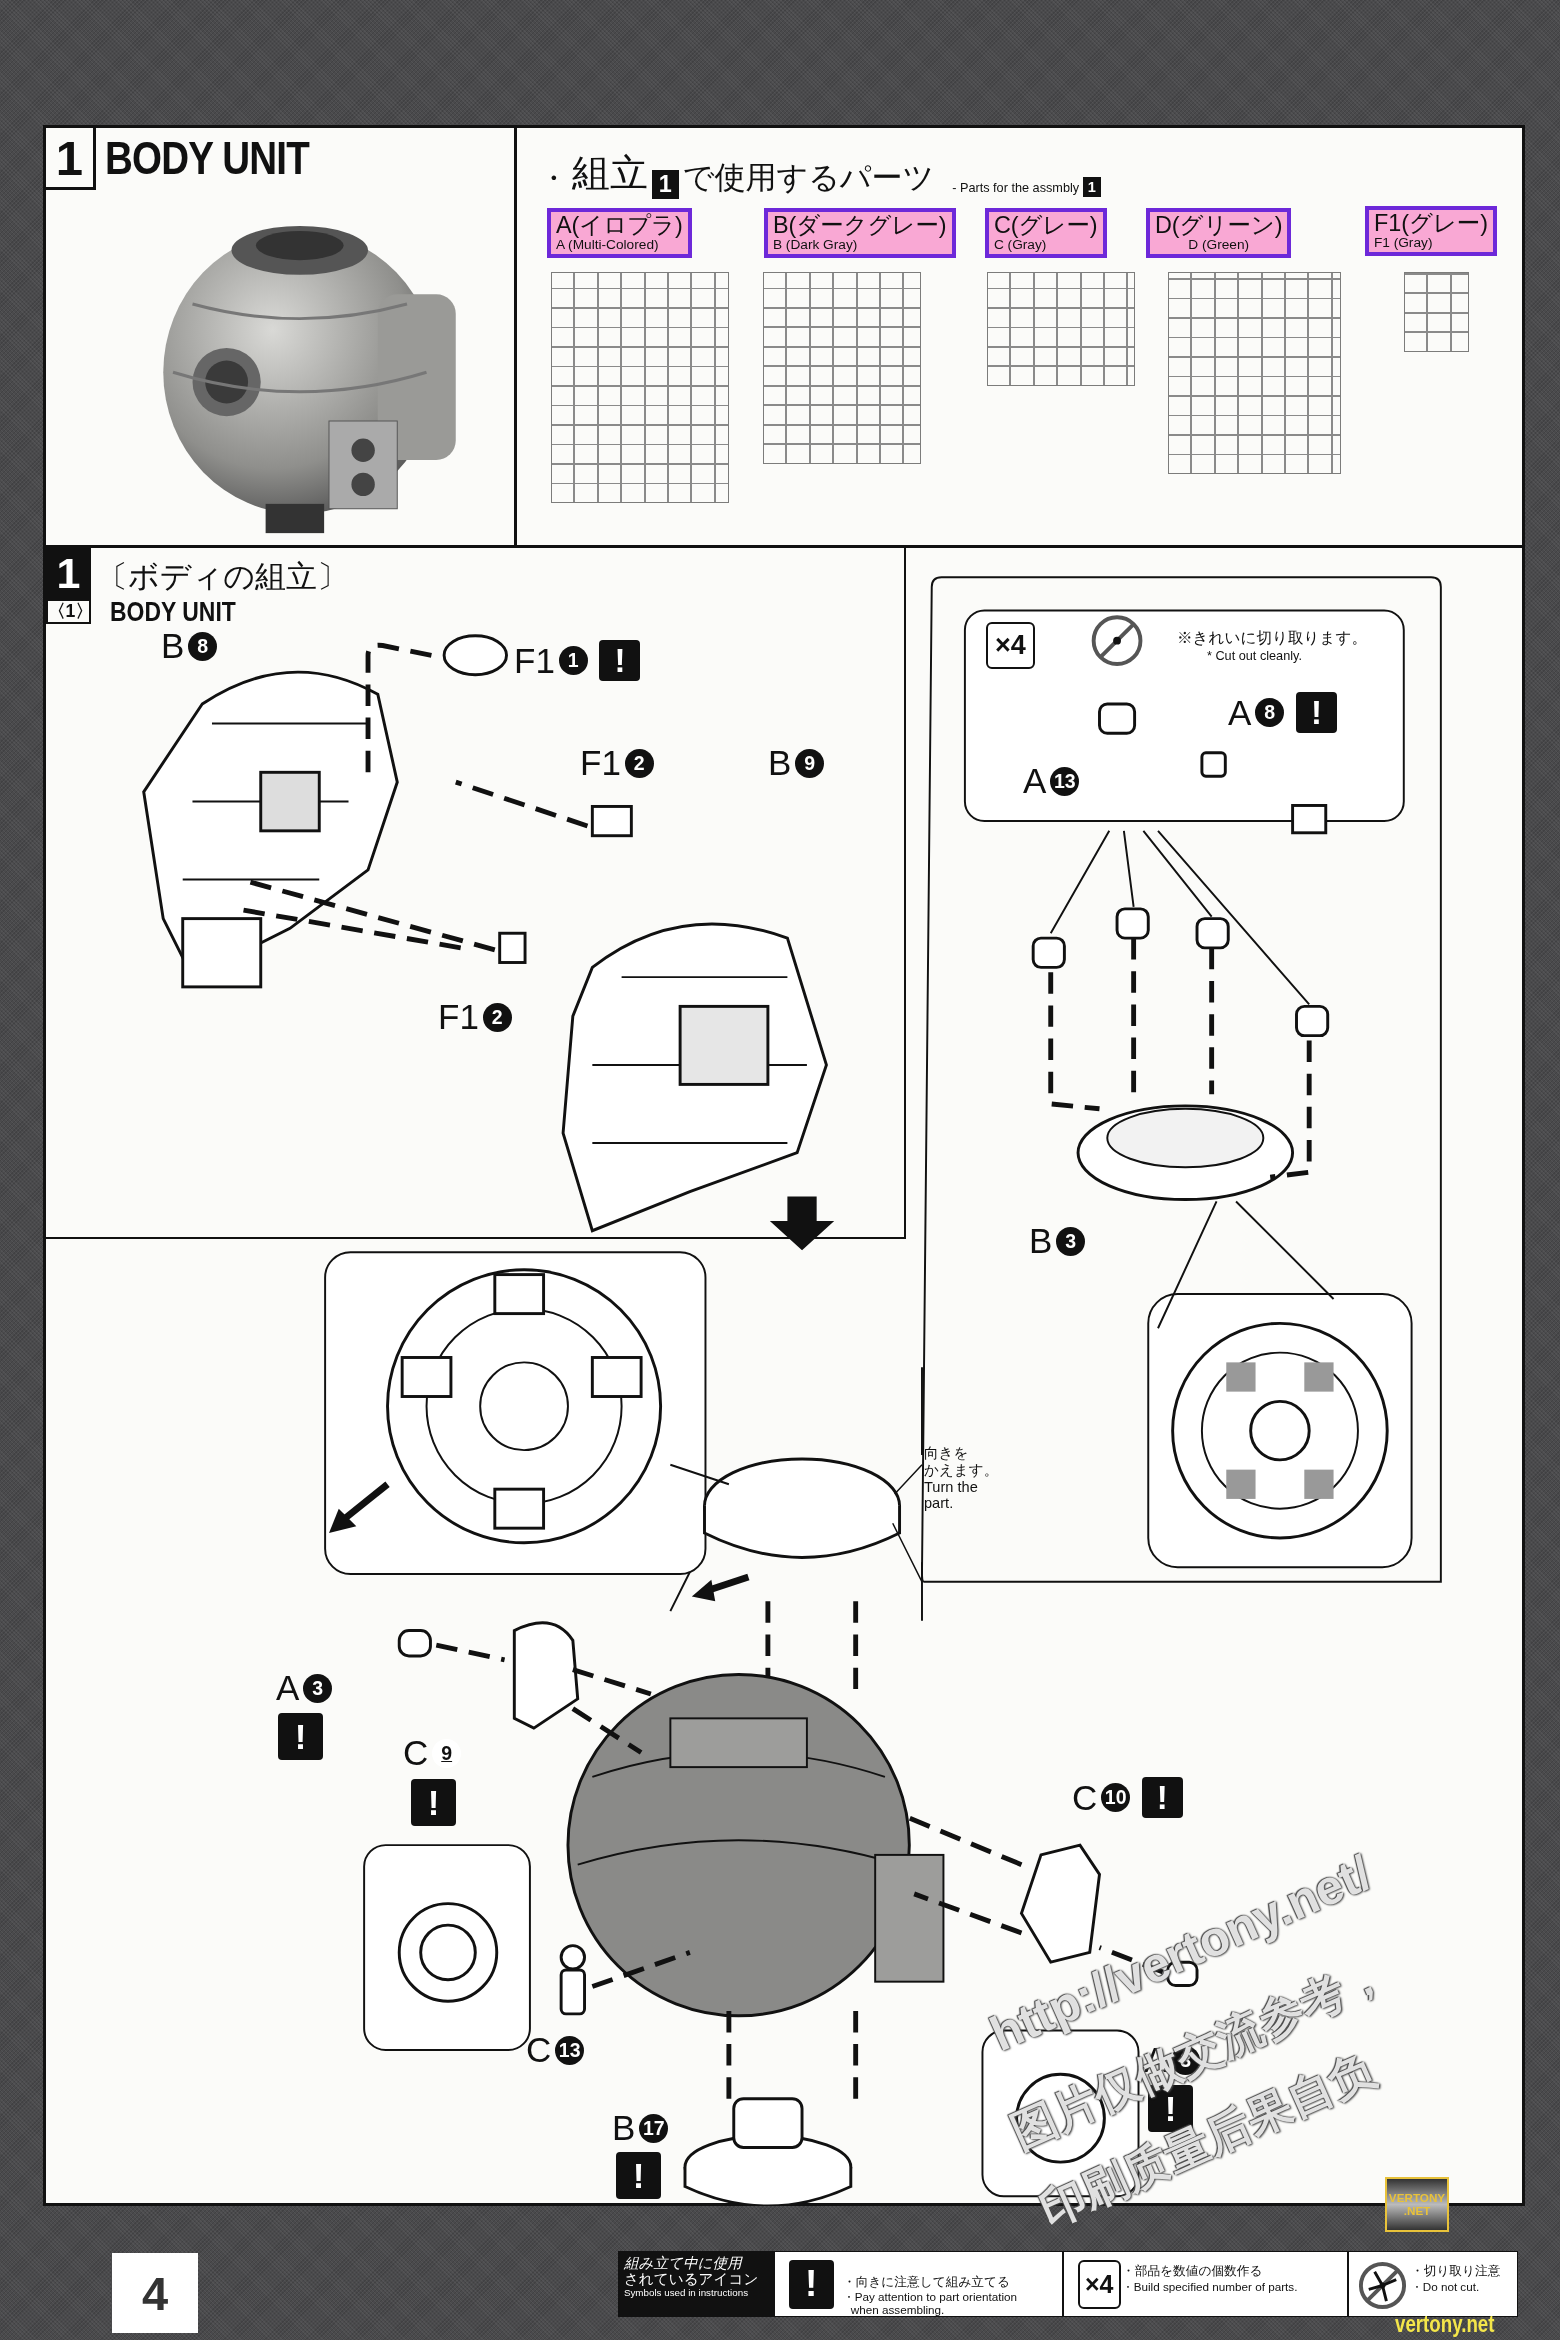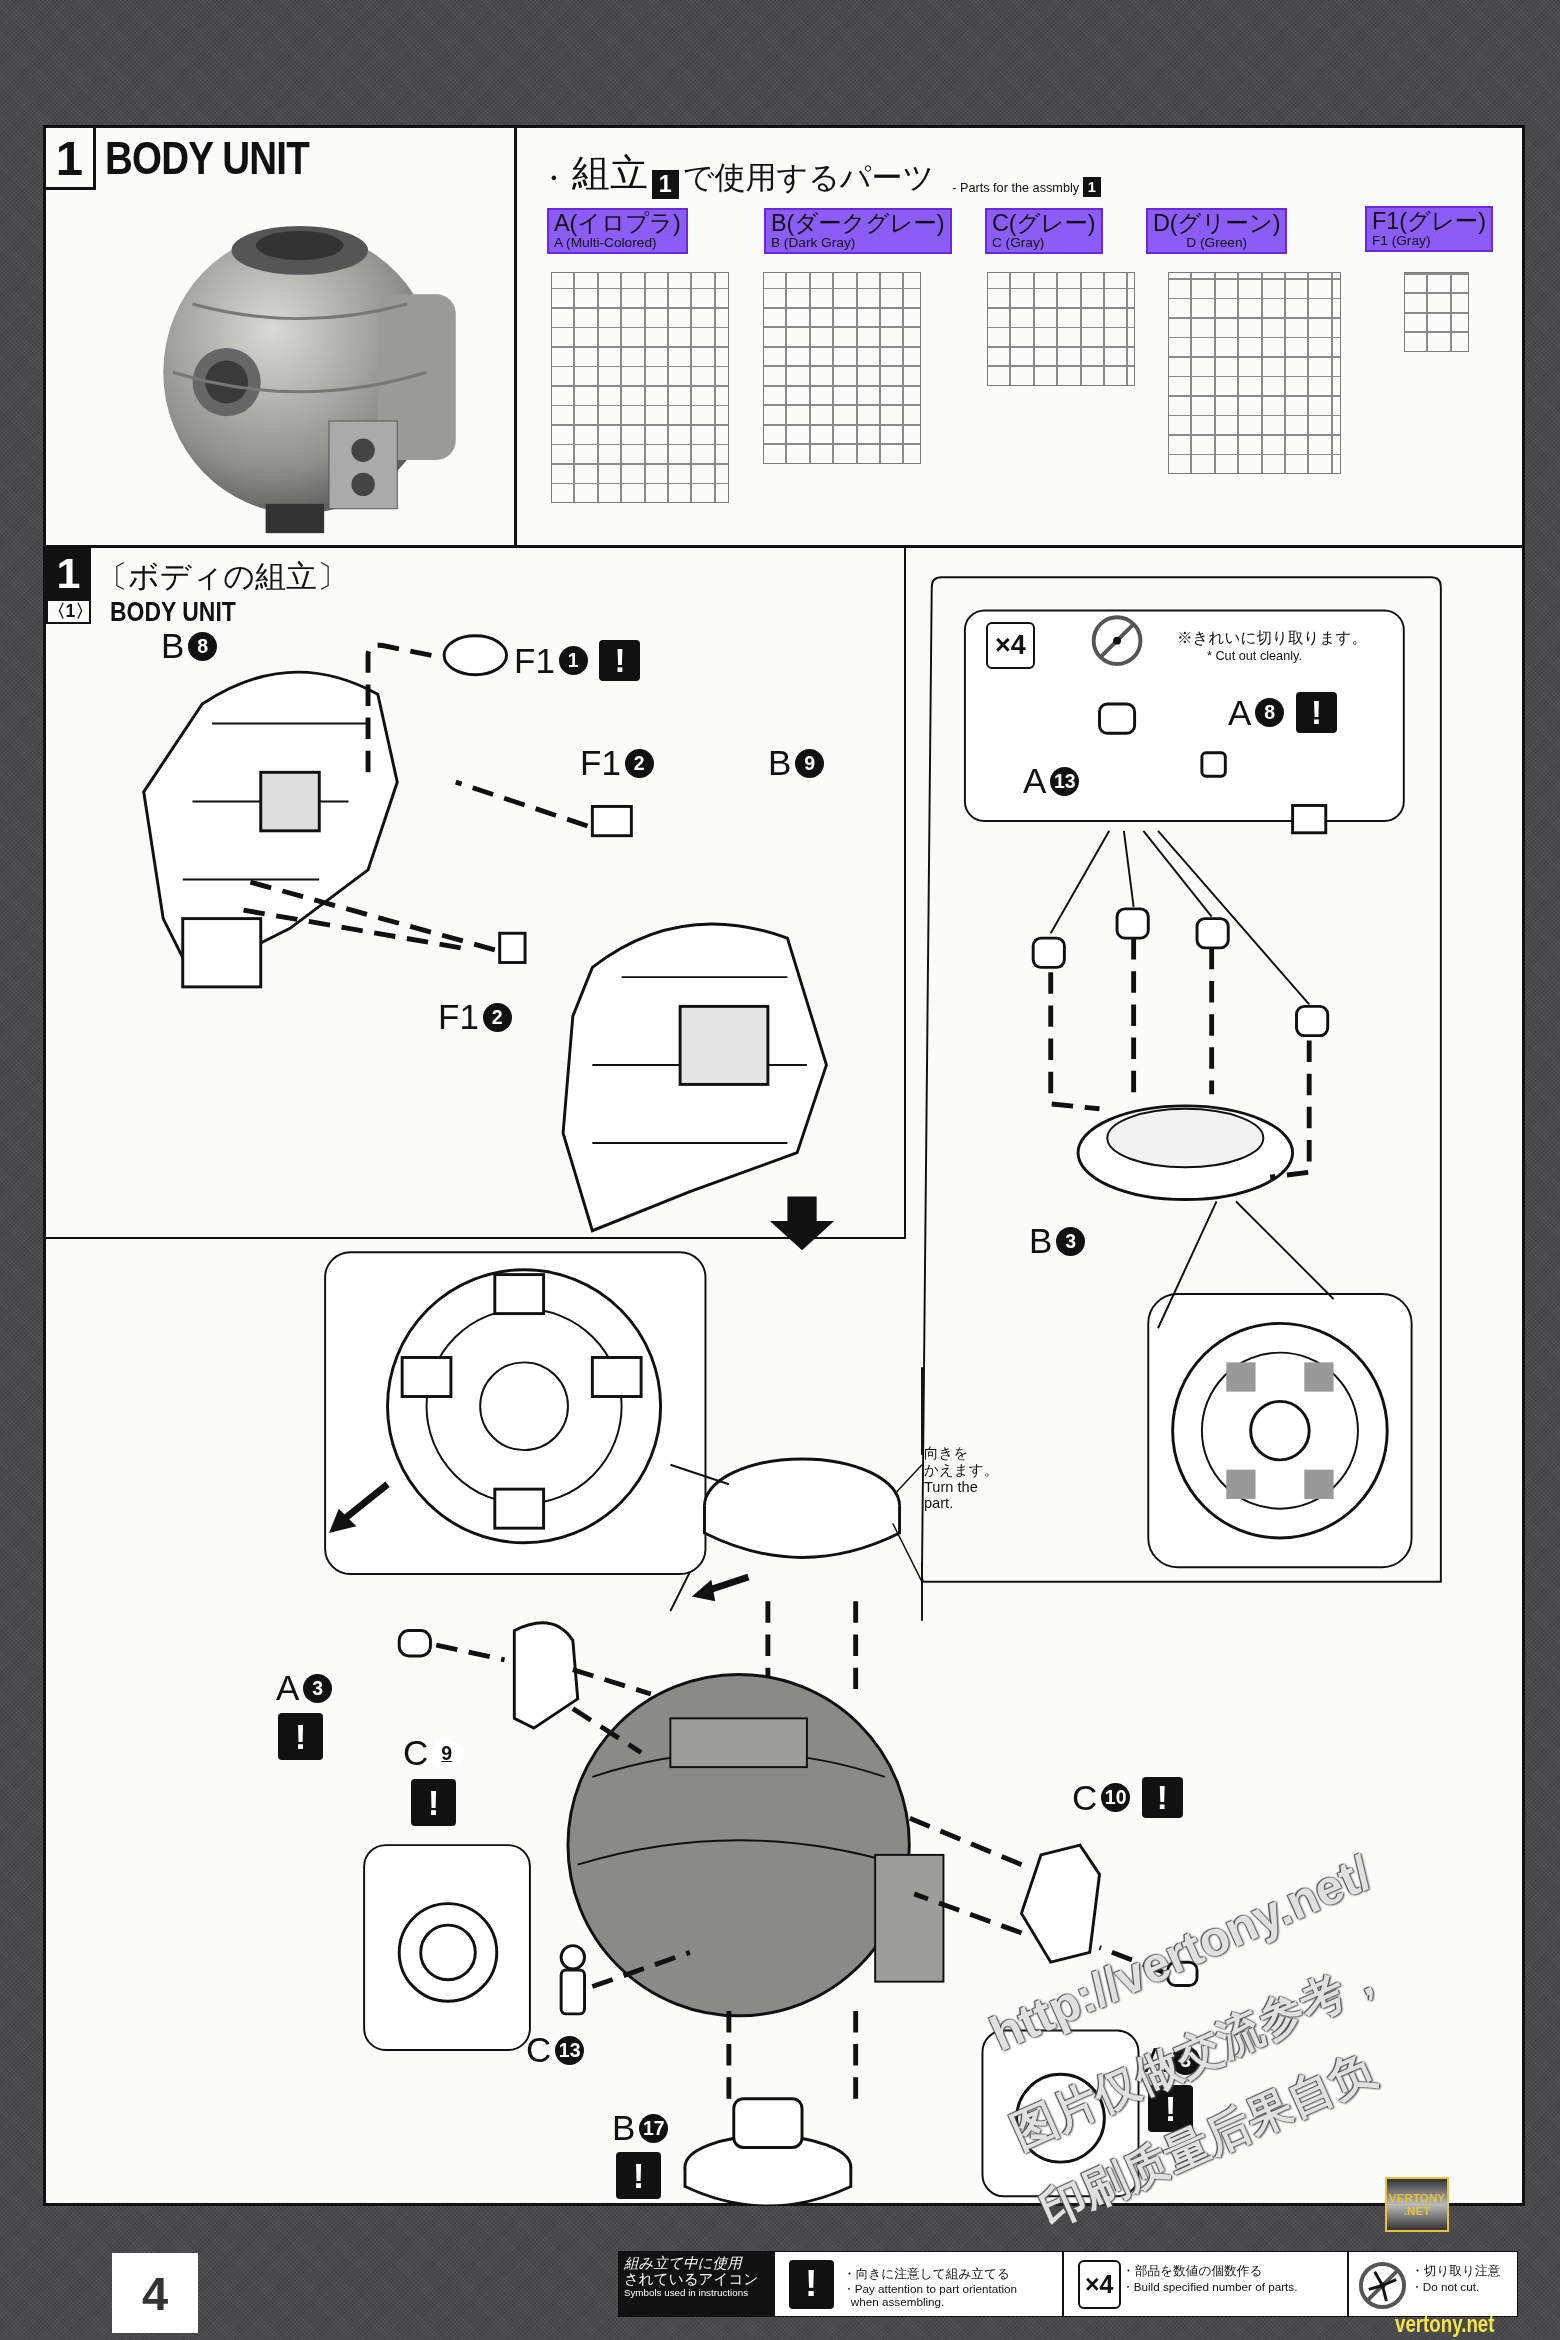--- a/index.html
+++ b/index.html
@@ -21,21 +21,21 @@
   }
   .circ {
     display:inline-flex; align-items:center; justify-content:center;
     background:#111; color:#fff; border-radius:50%; font-weight:bold;
     font-family:"Liberation Sans", sans-serif;
   }
   .plabel { font-size:35px; display:flex; align-items:center; gap:3.9px; }
   .plabel .circ { width:29px; height:29px; font-size:19.5px; }
   .plabel .excl { width:41px; height:41px; font-size:33px; margin-left:7.8px; }
   .colbox {
-    position:absolute; border:2px solid #6d28d9; padding:1px 4.9px 2px 4.9px; background:#8b5cf6;
+    position:absolute; border:4px solid #6d28d9; padding:1px 4.9px 2px 4.9px; background:#f9a8d4;
     line-height:1.05;
   }
   .colbox .jp { font-size:23.4px; }
   .colbox .en { font-size:13.7px; }
   .sprue { position:absolute; border:1px solid #666; background:
       repeating-linear-gradient(0deg, transparent 0 17.6px, #777 17.6px 19.5px),
       repeating-linear-gradient(90deg, transparent 0 21.5px, #777 21.5px 23.4px); opacity:0.85; }
   .dash { stroke:#111; stroke-width:5; stroke-dasharray:22 12; fill:none; }
   .legend-cell { position:absolute; background:#fff; border:1px solid #111; box-sizing:border-box; }
   .watermark { position:absolute; color:rgba(255,255,255,0.85); font-weight:bold;
@@ -341,21 +341,21 @@
 </div>
 
 <div class="abs" style="left:618px; top:2251px; width:156px; height:66px; background:#111; color:#fff; padding:3.9px 5.9px; box-sizing:border-box; line-height:1.12;">
   <div style="font-size:14.6px;font-style:italic;">組み立て中に使用</div>
   <div style="font-size:14.6px;">されているアイコン</div>
   <div style="font-size:9.8px;">Symbols used in instructions</div>
 </div>
 
 <div class="legend-cell" style="left:774px; top:2251px; width:289px; height:66px;">
   <span class="excl abs" style="left:13.7px; top:7.8px; width:45px; height:49px; font-size:37px;">!</span>
-  <div class="abs" style="left:68px; top:15px; line-height:1.15;">
+  <div class="abs" style="left:68px; top:23px; line-height:1.15;">
     <div style="font-size:12.7px;">・向きに注意して組み立てる</div>
     <div style="font-size:11.7px;">・Pay attention to part orientation</div>
     <div style="font-size:11.7px; padding-left:7.8px;">when assembling.</div>
   </div>
 </div>
 
 <div class="legend-cell" style="left:1063px; top:2251px; width:285px; height:66px;">
   <span class="abs" style="left:13.7px; top:7.8px; width:43px; height:49px; border:2px solid #111; border-radius:5.9px; box-sizing:border-box; font-size:25px; font-weight:bold; display:flex; align-items:center; justify-content:center;">×4</span>
   <div class="abs" style="left:58px; top:11.7px; line-height:1.25;">
     <div style="font-size:12.7px;">・部品を数値の個数作る</div>

